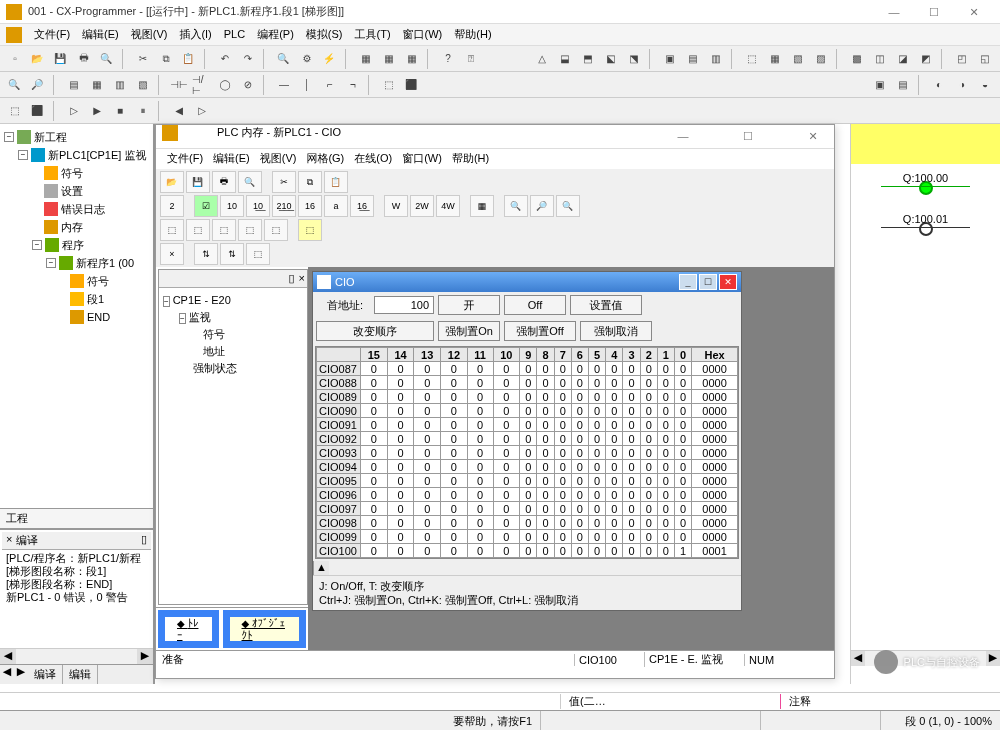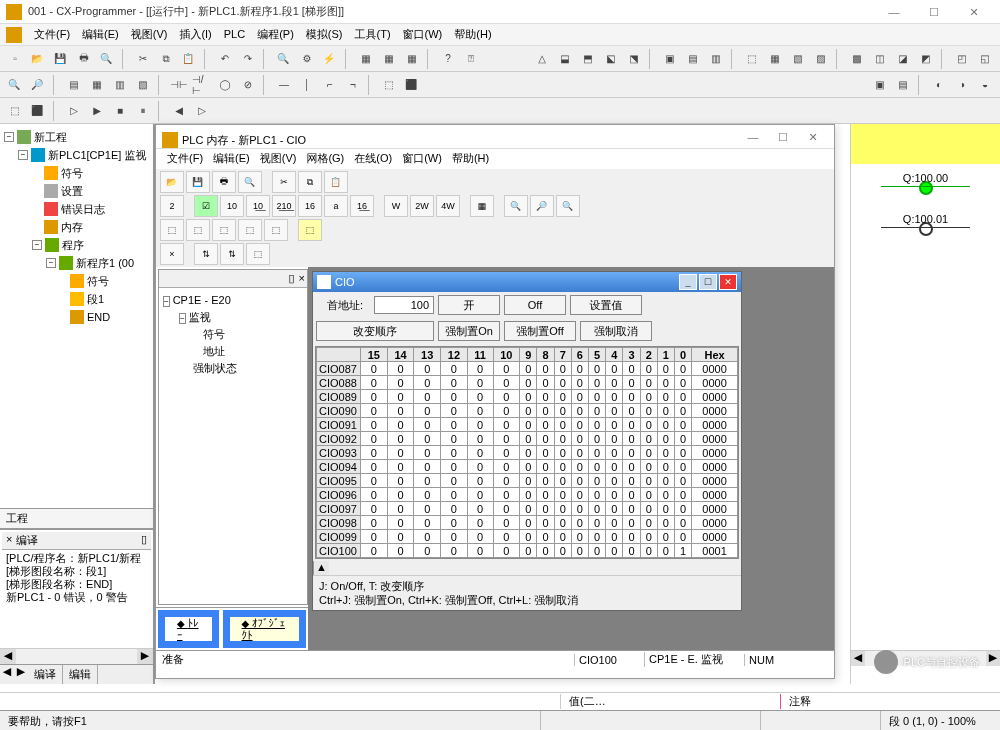--- a/index.html
+++ b/index.html
@@ -31,21 +31,21 @@
 
 
 .rightarea { position:absolute; top:0; right:0; width:150px; height:100%; border-left:1px solid #ccc; background:#fff;}
 .ladbg { background:#ffff66; height:40px;}
 .coil { text-align:center; font-size:11px; margin-top:8px;}
 .coil .ln{border-top:1px solid #0a0;margin:2px 30px;position:relative;}
 .coil .c{width:14px;height:14px;border:2px solid #0a0;border-radius:50%;background:#fff;margin:-8px auto 0;}
 
 
 .childwin { position:absolute; left:155px; top:0; width:680px; height:555px; background:#fff; border:1px solid #999; box-shadow:2px 2px 8px rgba(0,0,0,.15);}
-.childwin .cb { height:24px; background:#fff; display:flex; align-items:flex-end; padding:0 6px; border-bottom:1px solid #ddd;}
+.childwin .cb { height:24px; background:#fff; display:flex; align-items:flex-start; padding:0 6px; border-bottom:1px solid #ddd;gap:35px;}
 .childwin .cb .t{flex:1;}
 .childmenu { height:20px; display:flex; padding:2px 6px; background:#fff;}
 .childmenu .mitem{padding:0 5px;}
 .ctb { background:#f0f0f0; padding:2px 4px; display:flex; gap:2px; flex-wrap:wrap;}
 .ctb .row{display:flex;gap:2px;width:100%;}
 .cbtn{width:24px;height:22px;border:1px solid #ccc;background:#f8f8f8;font-size:9px;display:flex;align-items:center;justify-content:center;}
 .childbody { display:flex; height:calc(100% - 24px - 20px - 108px - 18px);}
 .treep { width:150px; border:1px solid #999; margin:2px;}
 .treep .hdr{background:#f0f0f0;border-bottom:1px solid #aaa;padding:2px;display:flex;}
 .treep .cont{padding:4px;font-size:11px;line-height:17px;}
@@ -69,21 +69,21 @@
 .grid th{background:#e8e8e8;}
 .grid .rh{background:#e8e8e8;text-align:left;padding-left:2px;}
 .gridwrap{display:flex;flex-direction:column;}
 .gridwrap .g{flex:1;}
 .gridwrap .vsc{width:16px;background:#e8e8e8;border-left:1px solid #999;}
 .hint{padding:3px 6px;font-size:10px;line-height:14px;background:#efefef;border-top:1px solid #ccc;}
 
 .statusrow { height:18px; border-top:1px solid #999;background:#fff;display:flex;align-items:center;font-size:11px;}
 
 .statusbar { position:absolute; bottom:0; left:0; right:0; height:20px; background:#f0f0f0; border-top:1px solid #999; display:flex; align-items:center; font-size:11px;}
-.statusbar .cell{border-left:1px solid #bbb;padding:0 8px;height:100%;line-height:20px;}
+.statusbar .cell{border-left:1px solid #bbb;padding:0 8px;height:100%;line-height:20px;text-align:right;}
 
 .bottomstrip{position:absolute;bottom:20px;left:0;right:0;height:18px;background:#fff;border-top:1px solid #ccc;display:flex;align-items:center;overflow:hidden;}
 .bottomstrip .hdr{padding:0 8px;background:#fff;}
 
 .watermark{position:absolute;right:20px;bottom:56px;color:#fff;font-size:18px;opacity:.9;display:flex;align-items:center;gap:6px;text-shadow:0 0 3px rgba(0,0,0,.5);}
 .watermark .logo{width:24px;height:24px;border-radius:50%;background:#888;}
 </style>
 </head>
 <body>
 

